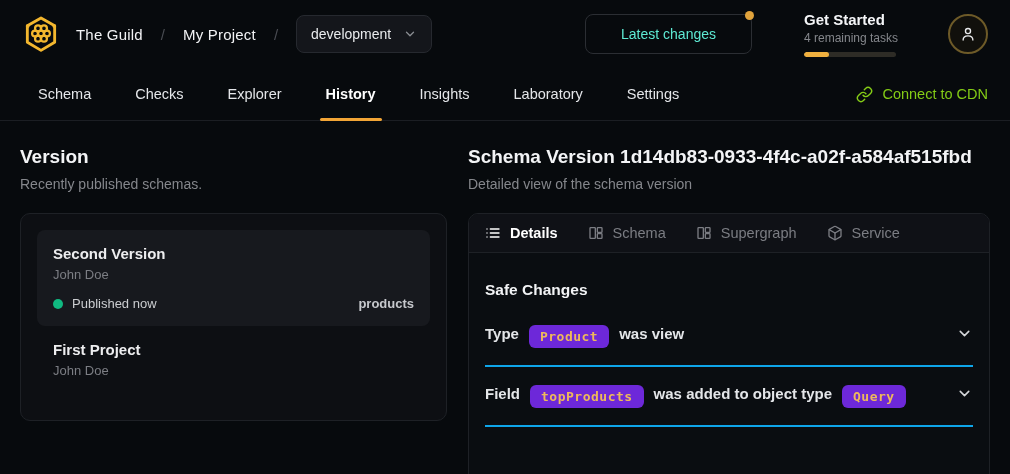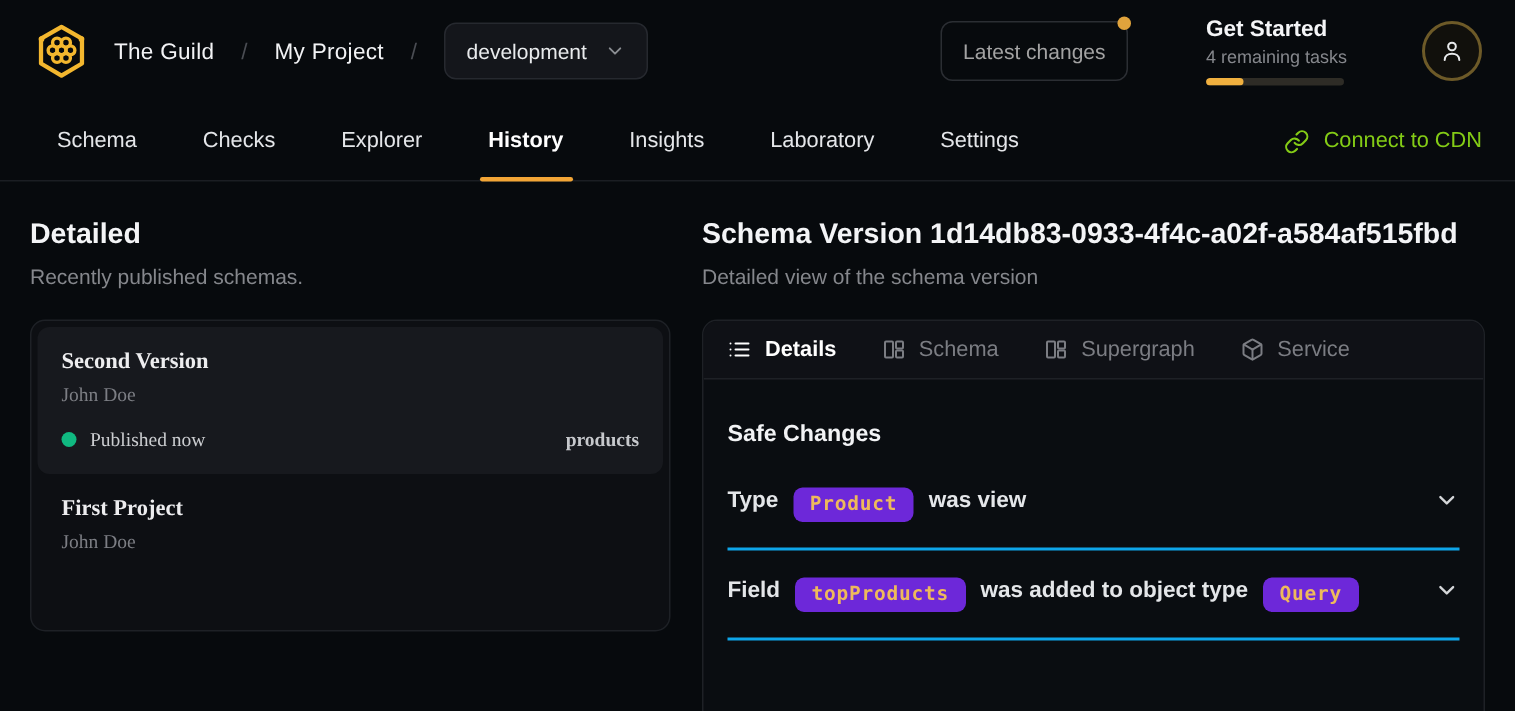--- a/index.html
+++ b/index.html
@@ -23,21 +23,21 @@
   .target-dd {
     display:flex; align-items:center; gap:12px;
     background:#14161b; border:1px solid #26292f; border-radius:8px;
     padding:10px 14px; font-size:14px; color:#e9ebed; cursor:pointer;
   }
   .target-dd .chev { color:#8a8d92; }
   .header-right { margin-left:auto; display:flex; align-items:center; gap:52px; }
   .latest-btn {
     position:relative;
     background:transparent; border:1px solid #2b2e33; border-radius:8px;
-    padding:11px 14px; font-size:14px; color:#a3a3a3; cursor:pointer;
+    padding:11px 35px; font-size:14px; color:#5eead4; cursor:pointer;
     font-family:inherit;
   }
   .latest-dot {
     position:absolute; top:-4px; right:-3px; width:9px; height:9px;
     border-radius:50%; background:#e0a33c;
   }
   .get-started { width:92px; }
   .gs-title { font-size:15px; font-weight:600; color:#f4f5f7; }
   .gs-sub { font-size:12px; color:#85878c; margin-top:3px; white-space:nowrap; }
   .gs-bar { margin-top:7px; height:5px; border-radius:3px; background:#2e2c26; overflow:hidden; }
@@ -75,21 +75,21 @@
     display:grid; grid-template-columns:427px 1fr;
     column-gap:21px; padding:0 20px;
   }
   .panel-title { font-size:19px; font-weight:700; color:#f3f4f6; margin-top:25px; }
   .panel-sub { font-size:14px; color:#85878c; margin-top:8px; }
 
   
   .versions-card {
     margin-top:21px; background:#0d0f13;
     border:1px solid #1e2126; border-radius:10px;
-    padding:4px; height:208px;font-family:Liberation Serif, serif;
+    padding:16px; height:208px;
   }
   .version-item { padding:15px 16px; border-radius:8px; cursor:pointer; }
   .version-item.selected { background:#17191e; }
   .v-name { font-size:15px; font-weight:600; color:#ededef; }
   .v-author { font-size:13px; color:#7c7e84; margin-top:5px; }
   .v-meta { display:flex; align-items:center; margin-top:14px; }
   .v-dot { width:10px; height:10px; border-radius:50%; background:#10b981; margin-right:9px; flex:0 0 auto; }
   .v-status { font-size:13px; color:#cbcdd0; }
   .v-service { margin-left:auto; font-size:13px; font-weight:700; color:#c6c8cc; }
 
@@ -214,21 +214,21 @@
           <path d="M14 11a5 5 0 0 0-7.54-.54l-3 3a5 5 0 0 0 7.07 7.07l1.71-1.71"></path>
         </svg>
       </span>
       <span>Connect to CDN</span>
     </div>
   </nav>
 
   <main class="main">
 
     <section>
-      <h2 class="panel-title">Detailed</h2>
+      <h2 class="panel-title">Version</h2>
       <div class="panel-sub">Recently published schemas.</div>
 
       <div class="versions-card">
         <div class="version-item selected">
           <div class="v-name">Second Version</div>
           <div class="v-author">John Doe</div>
           <div class="v-meta">
             <span class="v-dot"></span>
             <span class="v-status">Published now</span>
             <span class="v-service">products</span>

